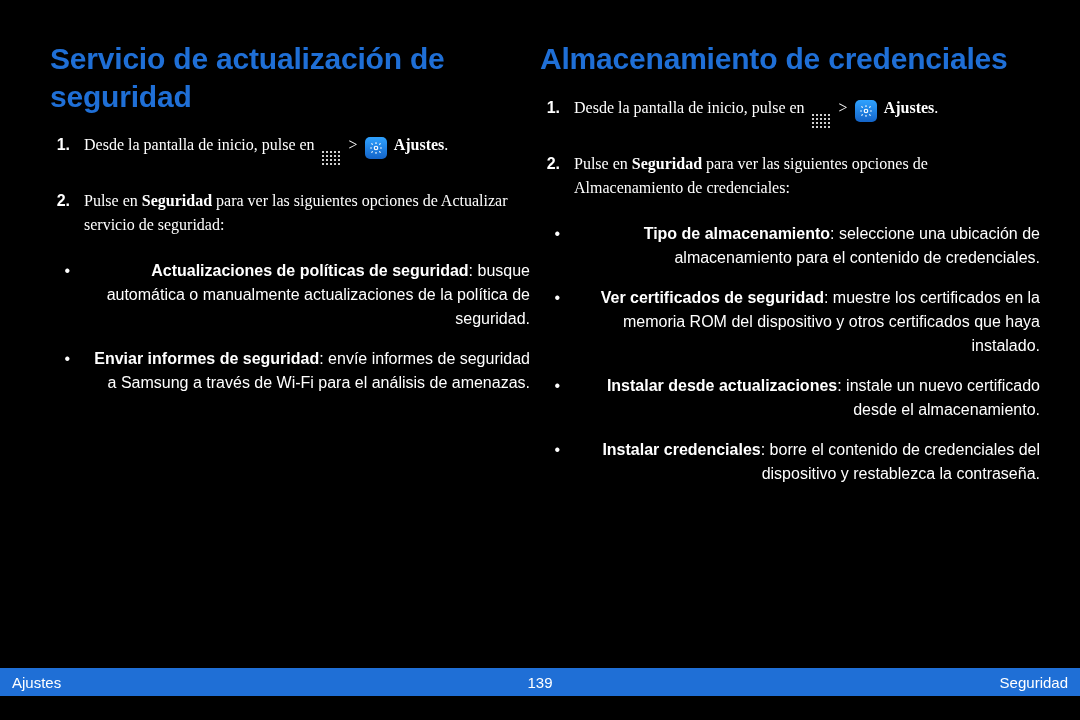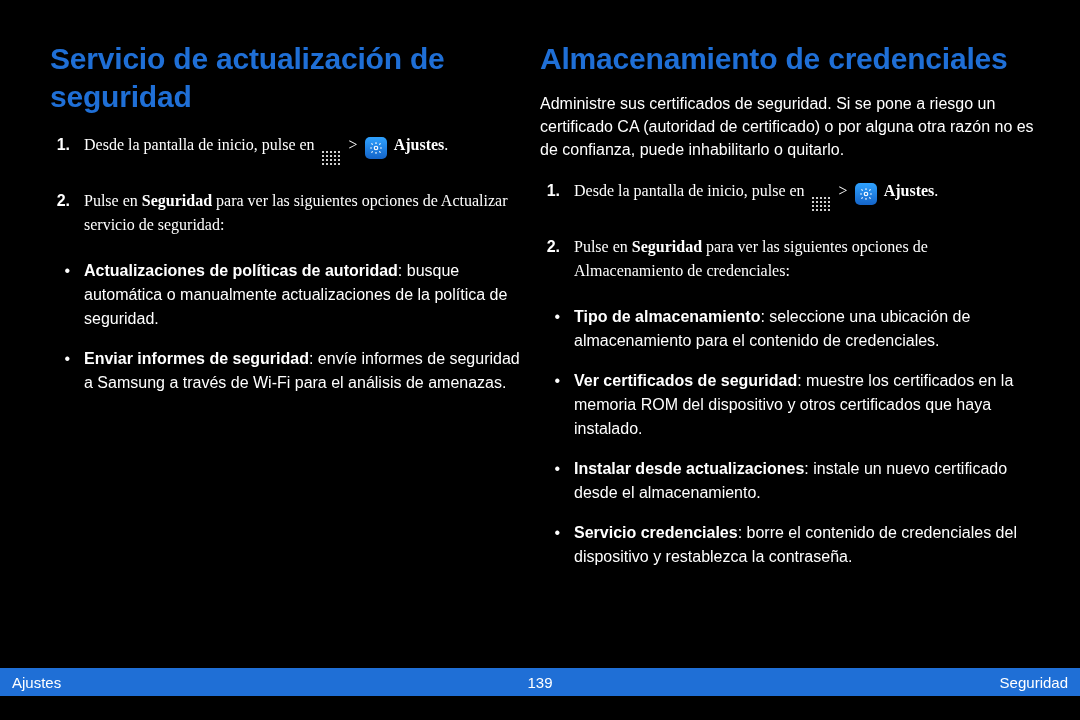--- a/index.html
+++ b/index.html
@@ -109,21 +109,21 @@
     color: #fff;
     font-size: 16px;
     line-height: 1.5;
     margin-top: 16px;
   }
   .bullet-dot {
     width: 20px;
     flex: 0 0 20px;
     text-align: right;
   }
-  .bullet-body { flex: 1; }
+  .bullet-body { flex: 1; text-align: right; }
 
   .footer {
     position: absolute;
     left: 0;
     right: 0;
     bottom: 0;
     height: 28px;
     background: #1f6fd6;
     color: #fff;
     font-size: 15px;
@@ -193,35 +193,34 @@
         <span>Pulse en </span>
         <span class="bold">Seguridad</span>
         <span> para ver las siguientes opciones de Actualizar servicio de seguridad:</span>
       </div>
     </div>
 
     <div class="bullet-list">
       <div class="bullet">
         <div class="bullet-dot">•</div>
         <div class="bullet-body">
-          <span class="bold">Actualizaciones de políticas de autoridad</span><span>: busque automática o manualmente actualizaciones de la política de seguridad.</span>
+          <span class="bold">Actualizaciones de políticas de seguridad</span><span>: busque automática o manualmente actualizaciones de la política de seguridad.</span>
         </div>
       </div>
       <div class="bullet">
         <div class="bullet-dot">•</div>
         <div class="bullet-body">
           <span class="bold">Enviar informes de seguridad</span><span>: envíe informes de seguridad a Samsung a través de Wi-Fi para el análisis de amenazas.</span>
         </div>
       </div>
     </div>
   </div>
 
   <div class="col col-right">
     <div class="section-title">Almacenamiento de credenciales</div>
-    <div class="intro-text">Administre sus certificados de seguridad. Si se pone a riesgo un certificado CA (autoridad de certificado) o por alguna otra razón no es de confianza, puede inhabilitarlo o quitarlo.</div>
 
     <div class="step">
       <div class="step-num">1.</div>
       <div class="step-body">
         <span>Desde la pantalla de inicio, pulse en </span>
         <span class="apps-grid inline-icon">
             <span></span>
             <span></span>
             <span></span>
             <span></span>
@@ -280,21 +279,21 @@
       </div>
       <div class="bullet">
         <div class="bullet-dot">•</div>
         <div class="bullet-body">
           <span class="bold">Instalar desde actualizaciones</span><span>: instale un nuevo certificado desde el almacenamiento.</span>
         </div>
       </div>
       <div class="bullet">
         <div class="bullet-dot">•</div>
         <div class="bullet-body">
-          <span class="bold">Servicio credenciales</span><span>: borre el contenido de credenciales del dispositivo y restablezca la contraseña.</span>
+          <span class="bold">Instalar credenciales</span><span>: borre el contenido de credenciales del dispositivo y restablezca la contraseña.</span>
         </div>
       </div>
     </div>
   </div>
 
   <div class="footer">
     <span>Ajustes</span>
     <span class="footer-center">139</span>
     <span>Seguridad</span>
   </div>

